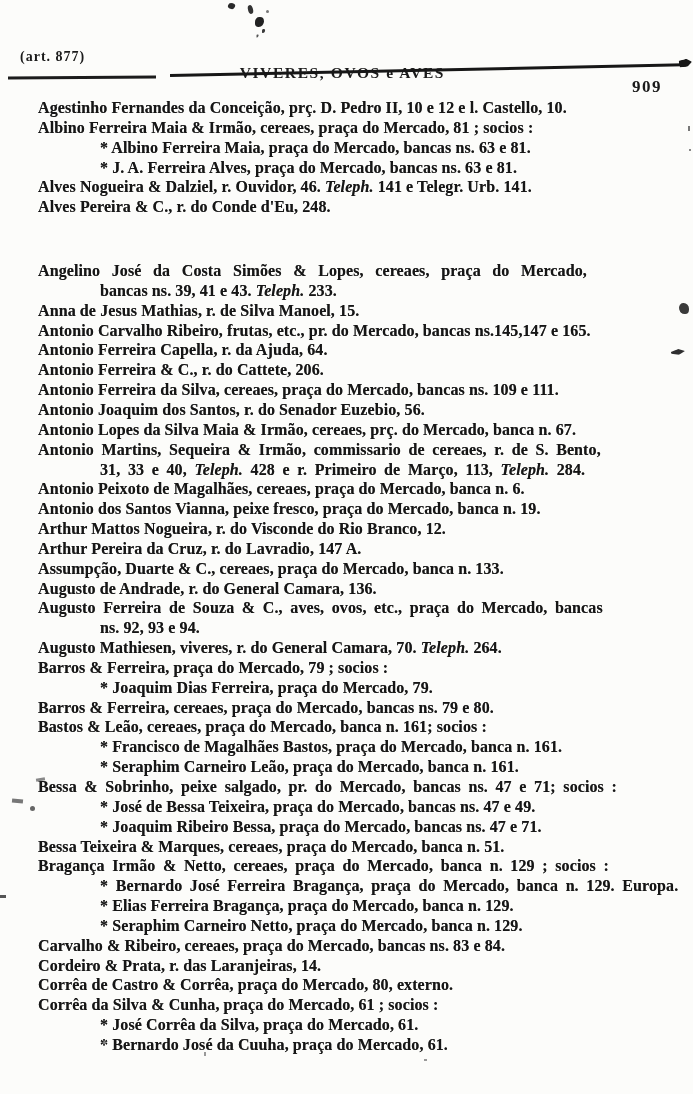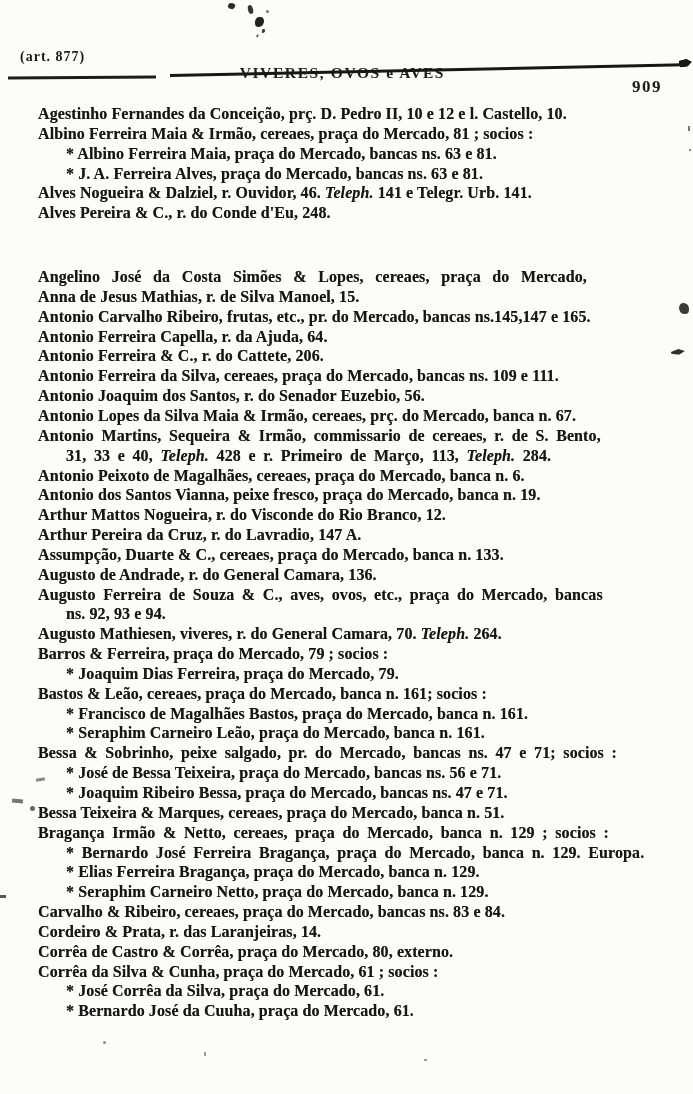--- a/index.html
+++ b/index.html
@@ -29,29 +29,29 @@
   }
   .rule-main{
     position:absolute;left:170px;top:74px;width:514px;height:2.6px;
     background:#171717;transform:rotate(-1.2deg);transform-origin:left center;
   }
   .rule-arrow{
     position:absolute;right:1px;top:59px;width:13px;height:8px;background:#171717;
     clip-path:polygon(0 10%,60% 0,100% 50%,60% 100%,0 90%);transform:rotate(-10deg);
   }
   
-  .lines{position:absolute;top:104px;left:0;width:693px;}
+  .lines{position:absolute;top:98px;left:0;width:693px;}
   .line{
     white-space:nowrap;height:19.85px;line-height:19.85px;
     font-size:16px;font-weight:bold;letter-spacing:0.1px;
     color:#161616;text-shadow:0 0 0.45px rgba(10,10,10,.55);
   }
   .line i{font-weight:bold;}
   .ind0{padding-left:38px;}
-  .ind1{padding-left:66px;}
+  .ind1{padding-left:100px;}
   .s1{word-spacing:3.5px;}
   .s2{word-spacing:7.5px;margin-top:44px;}
   
   .speck{position:absolute;background:#2a2a2a;}
   .sm1{left:228px;top:3px;width:7px;height:6px;border-radius:60% 40% 55% 45%;transform:rotate(20deg);}
   .sm2{left:248px;top:5px;width:5px;height:9px;border-radius:50%;transform:rotate(-15deg);background:#333;}
   .sm3{left:255px;top:17px;width:9px;height:10px;border-radius:50% 45% 60% 40%;background:#222;
        box-shadow:4px 9px 0 -3px #3a3a3a, -2px 14px 0 -3.5px #555;}
   .sm4{left:266px;top:10px;width:3px;height:3px;background:#777;border-radius:50%;}
   .flower{left:679px;top:303px;width:10px;height:11px;background:#3a3a3a;border-radius:45% 55% 40% 60%;
@@ -81,45 +81,47 @@
   <div class="rule-arrow"></div>
 
   <div class="lines">
       <div class="line ind0">Agestinho Fernandes da Conceição, prç. D. Pedro II, 10 e 12 e l. Castello, 10.</div>
       <div class="line ind0">Albino Ferreira Maia &amp; Irmão, cereaes, praça do Mercado, 81 ; socios :</div>
       <div class="line ind1">* Albino Ferreira Maia, praça do Mercado, bancas ns. 63 e 81.</div>
       <div class="line ind1">* J. A. Ferreira Alves, praça do Mercado, bancas ns. 63 e 81.</div>
       <div class="line ind0">Alves Nogueira &amp; Dalziel, r. Ouvidor, 46. <i>Teleph.</i> 141 e Telegr. Urb. 141.</div>
       <div class="line ind0">Alves Pereira &amp; C., r. do Conde d'Eu, 248.</div>
       <div class="line ind0 s2">Angelino José da Costa Simões &amp; Lopes, cereaes, praça do Mercado,</div>
+      <div class="line ind1">bancas ns. 39, 41 e 43. <i>Teleph.</i> 233.</div>
       <div class="line ind0">Anna de Jesus Mathias, r. de Silva Manoel, 15.</div>
       <div class="line ind0">Antonio Carvalho Ribeiro, frutas, etc., pr. do Mercado, bancas ns.145,147 e 165.</div>
       <div class="line ind0">Antonio Ferreira Capella, r. da Ajuda, 64.</div>
       <div class="line ind0">Antonio Ferreira &amp; C., r. do Cattete, 206.</div>
       <div class="line ind0">Antonio Ferreira da Silva, cereaes, praça do Mercado, bancas ns. 109 e 111.</div>
       <div class="line ind0">Antonio Joaquim dos Santos, r. do Senador Euzebio, 56.</div>
       <div class="line ind0">Antonio Lopes da Silva Maia &amp; Irmão, cereaes, prç. do Mercado, banca n. 67.</div>
       <div class="line ind0 s1">Antonio Martins, Sequeira &amp; Irmão, commissario de cereaes, r. de S. Bento,</div>
       <div class="line ind1 s1">31, 33 e 40, <i>Teleph.</i> 428 e r. Primeiro de Março, 113, <i>Teleph.</i> 284.</div>
       <div class="line ind0">Antonio Peixoto de Magalhães, cereaes, praça do Mercado, banca n. 6.</div>
       <div class="line ind0">Antonio dos Santos Vianna, peixe fresco, praça do Mercado, banca n. 19.</div>
       <div class="line ind0">Arthur Mattos Nogueira, r. do Visconde do Rio Branco, 12.</div>
       <div class="line ind0">Arthur Pereira da Cruz, r. do Lavradio, 147 A.</div>
       <div class="line ind0">Assumpção, Duarte &amp; C., cereaes, praça do Mercado, banca n. 133.</div>
       <div class="line ind0">Augusto de Andrade, r. do General Camara, 136.</div>
       <div class="line ind0 s1">Augusto Ferreira de Souza &amp; C., aves, ovos, etc., praça do Mercado, bancas</div>
       <div class="line ind1">ns. 92, 93 e 94.</div>
       <div class="line ind0">Augusto Mathiesen, viveres, r. do General Camara, 70. <i>Teleph.</i> 264.</div>
       <div class="line ind0">Barros &amp; Ferreira, praça do Mercado, 79 ; socios :</div>
       <div class="line ind1">* Joaquim Dias Ferreira, praça do Mercado, 79.</div>
+      <div class="line ind0">Barros &amp; Ferreira, cereaes, praça do Mercado, bancas ns. 79 e 80.</div>
       <div class="line ind0">Bastos &amp; Leão, cereaes, praça do Mercado, banca n. 161; socios :</div>
       <div class="line ind1">* Francisco de Magalhães Bastos, praça do Mercado, banca n. 161.</div>
       <div class="line ind1">* Seraphim Carneiro Leão, praça do Mercado, banca n. 161.</div>
       <div class="line ind0 s1">Bessa &amp; Sobrinho, peixe salgado, pr. do Mercado, bancas ns. 47 e 71; socios :</div>
-      <div class="line ind1">* José de Bessa Teixeira, praça do Mercado, bancas ns. 56 e 71.</div>
+      <div class="line ind1">* José de Bessa Teixeira, praça do Mercado, bancas ns. 47 e 49.</div>
       <div class="line ind1">* Joaquim Ribeiro Bessa, praça do Mercado, bancas ns. 47 e 71.</div>
       <div class="line ind0">Bessa Teixeira &amp; Marques, cereaes, praça do Mercado, banca n. 51.</div>
       <div class="line ind0 s1">Bragança Irmão &amp; Netto, cereaes, praça do Mercado, banca n. 129 ; socios :</div>
       <div class="line ind1 s1">* Bernardo José Ferreira Bragança, praça do Mercado, banca n. 129. Europa.</div>
       <div class="line ind1">* Elias Ferreira Bragança, praça do Mercado, banca n. 129.</div>
       <div class="line ind1">* Seraphim Carneiro Netto, praça do Mercado, banca n. 129.</div>
       <div class="line ind0">Carvalho &amp; Ribeiro, cereaes, praça do Mercado, bancas ns. 83 e 84.</div>
       <div class="line ind0">Cordeiro &amp; Prata, r. das Laranjeiras, 14.</div>
       <div class="line ind0">Corrêa de Castro &amp; Corrêa, praça do Mercado, 80, externo.</div>
       <div class="line ind0">Corrêa da Silva &amp; Cunha, praça do Mercado, 61 ; socios :</div>

